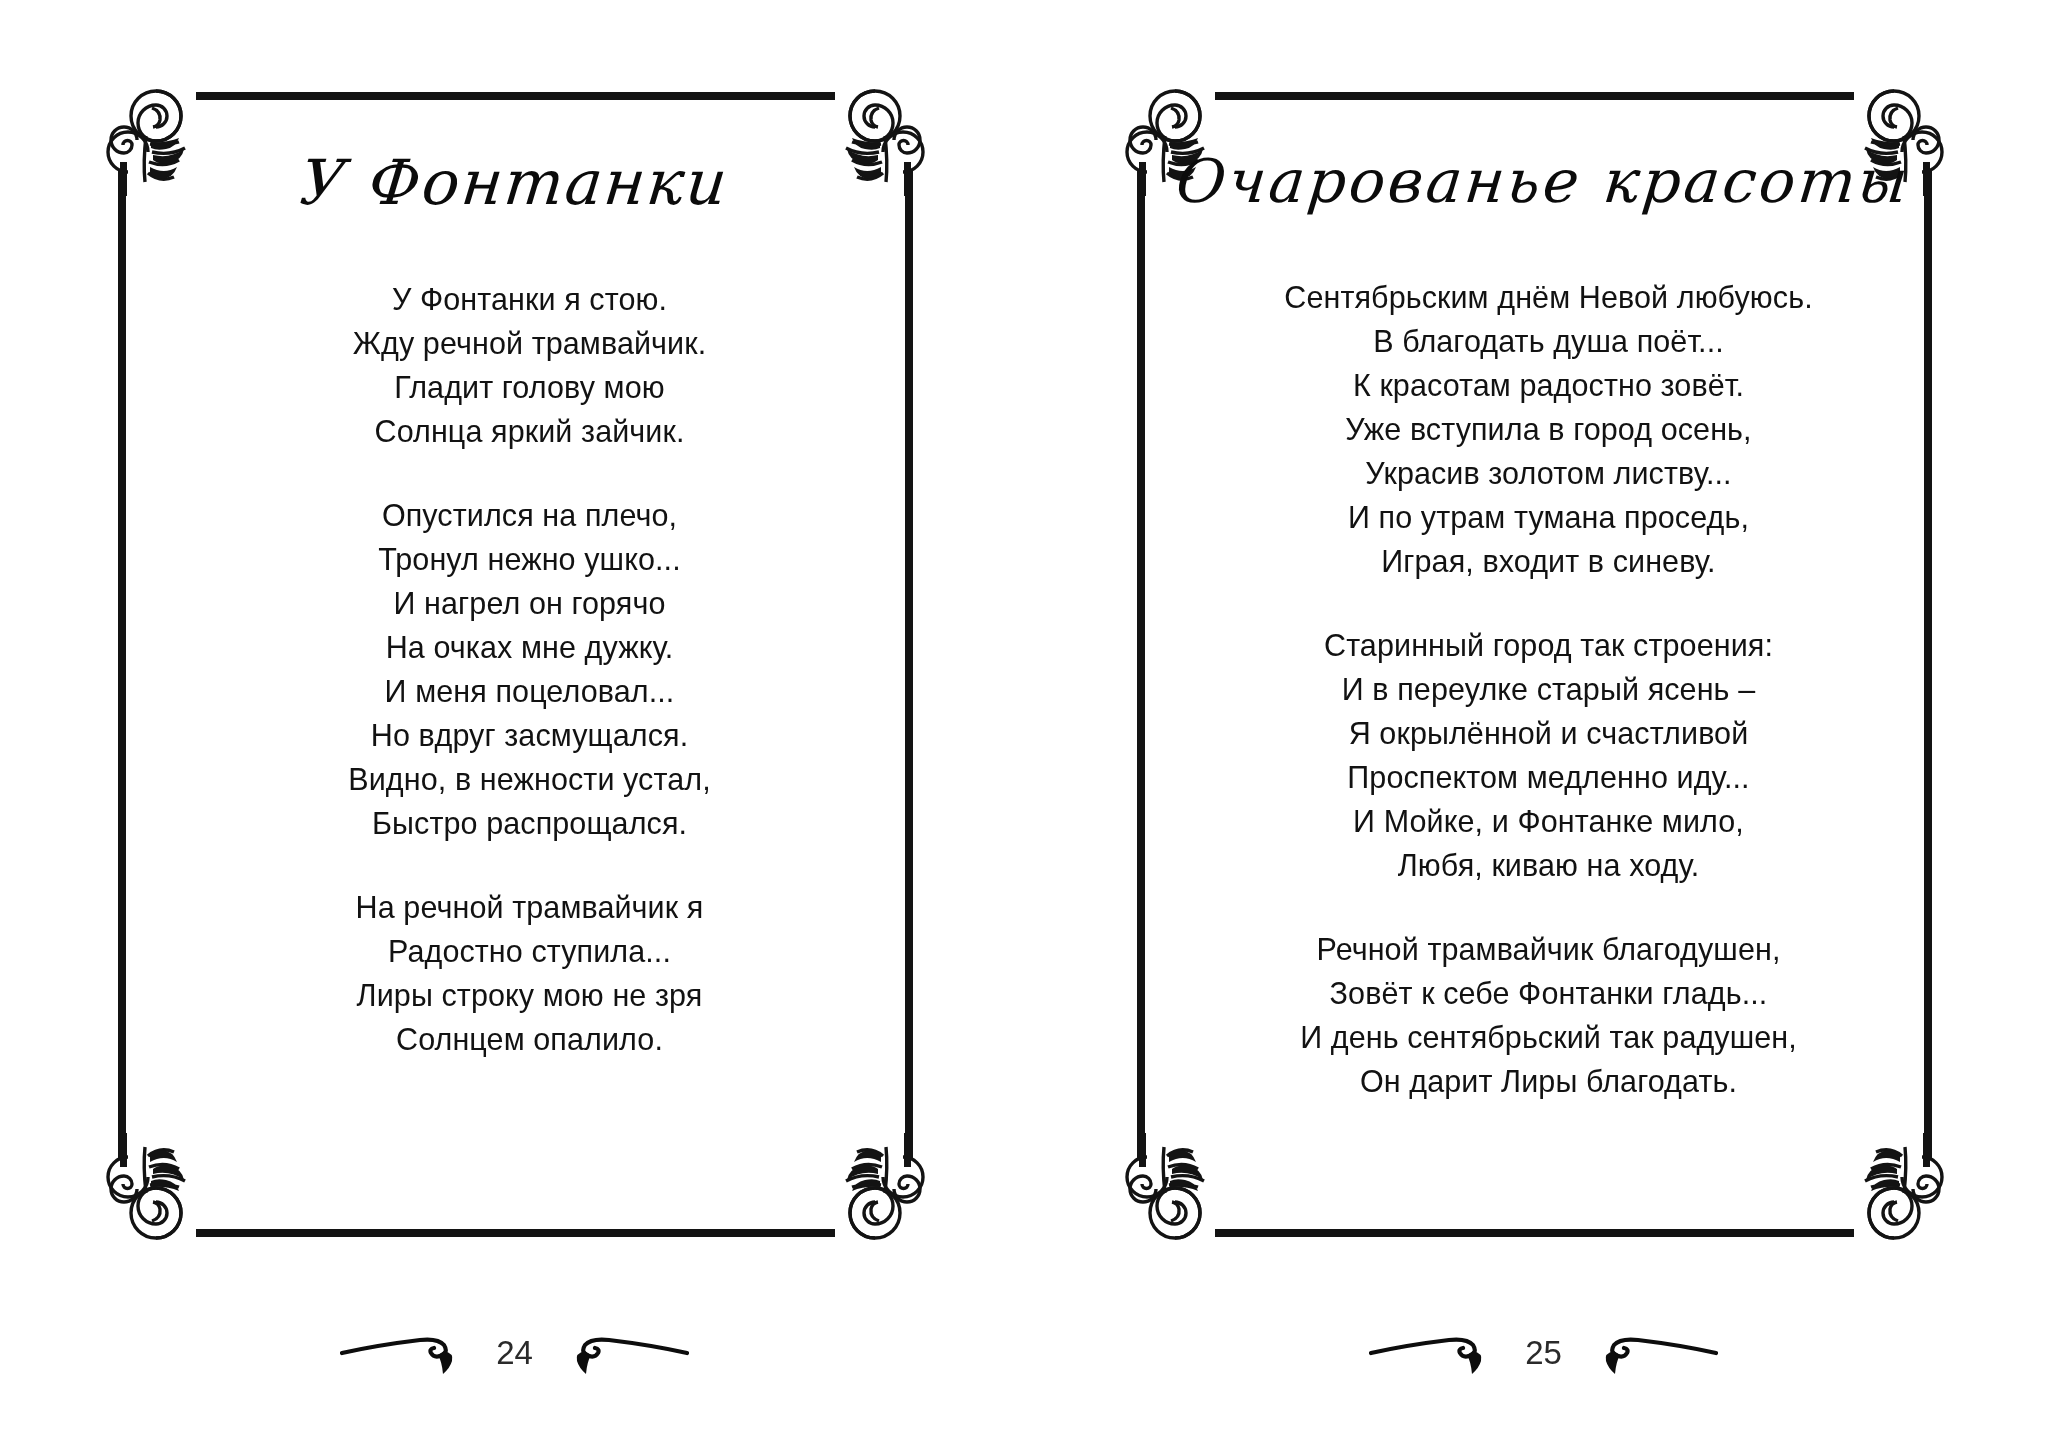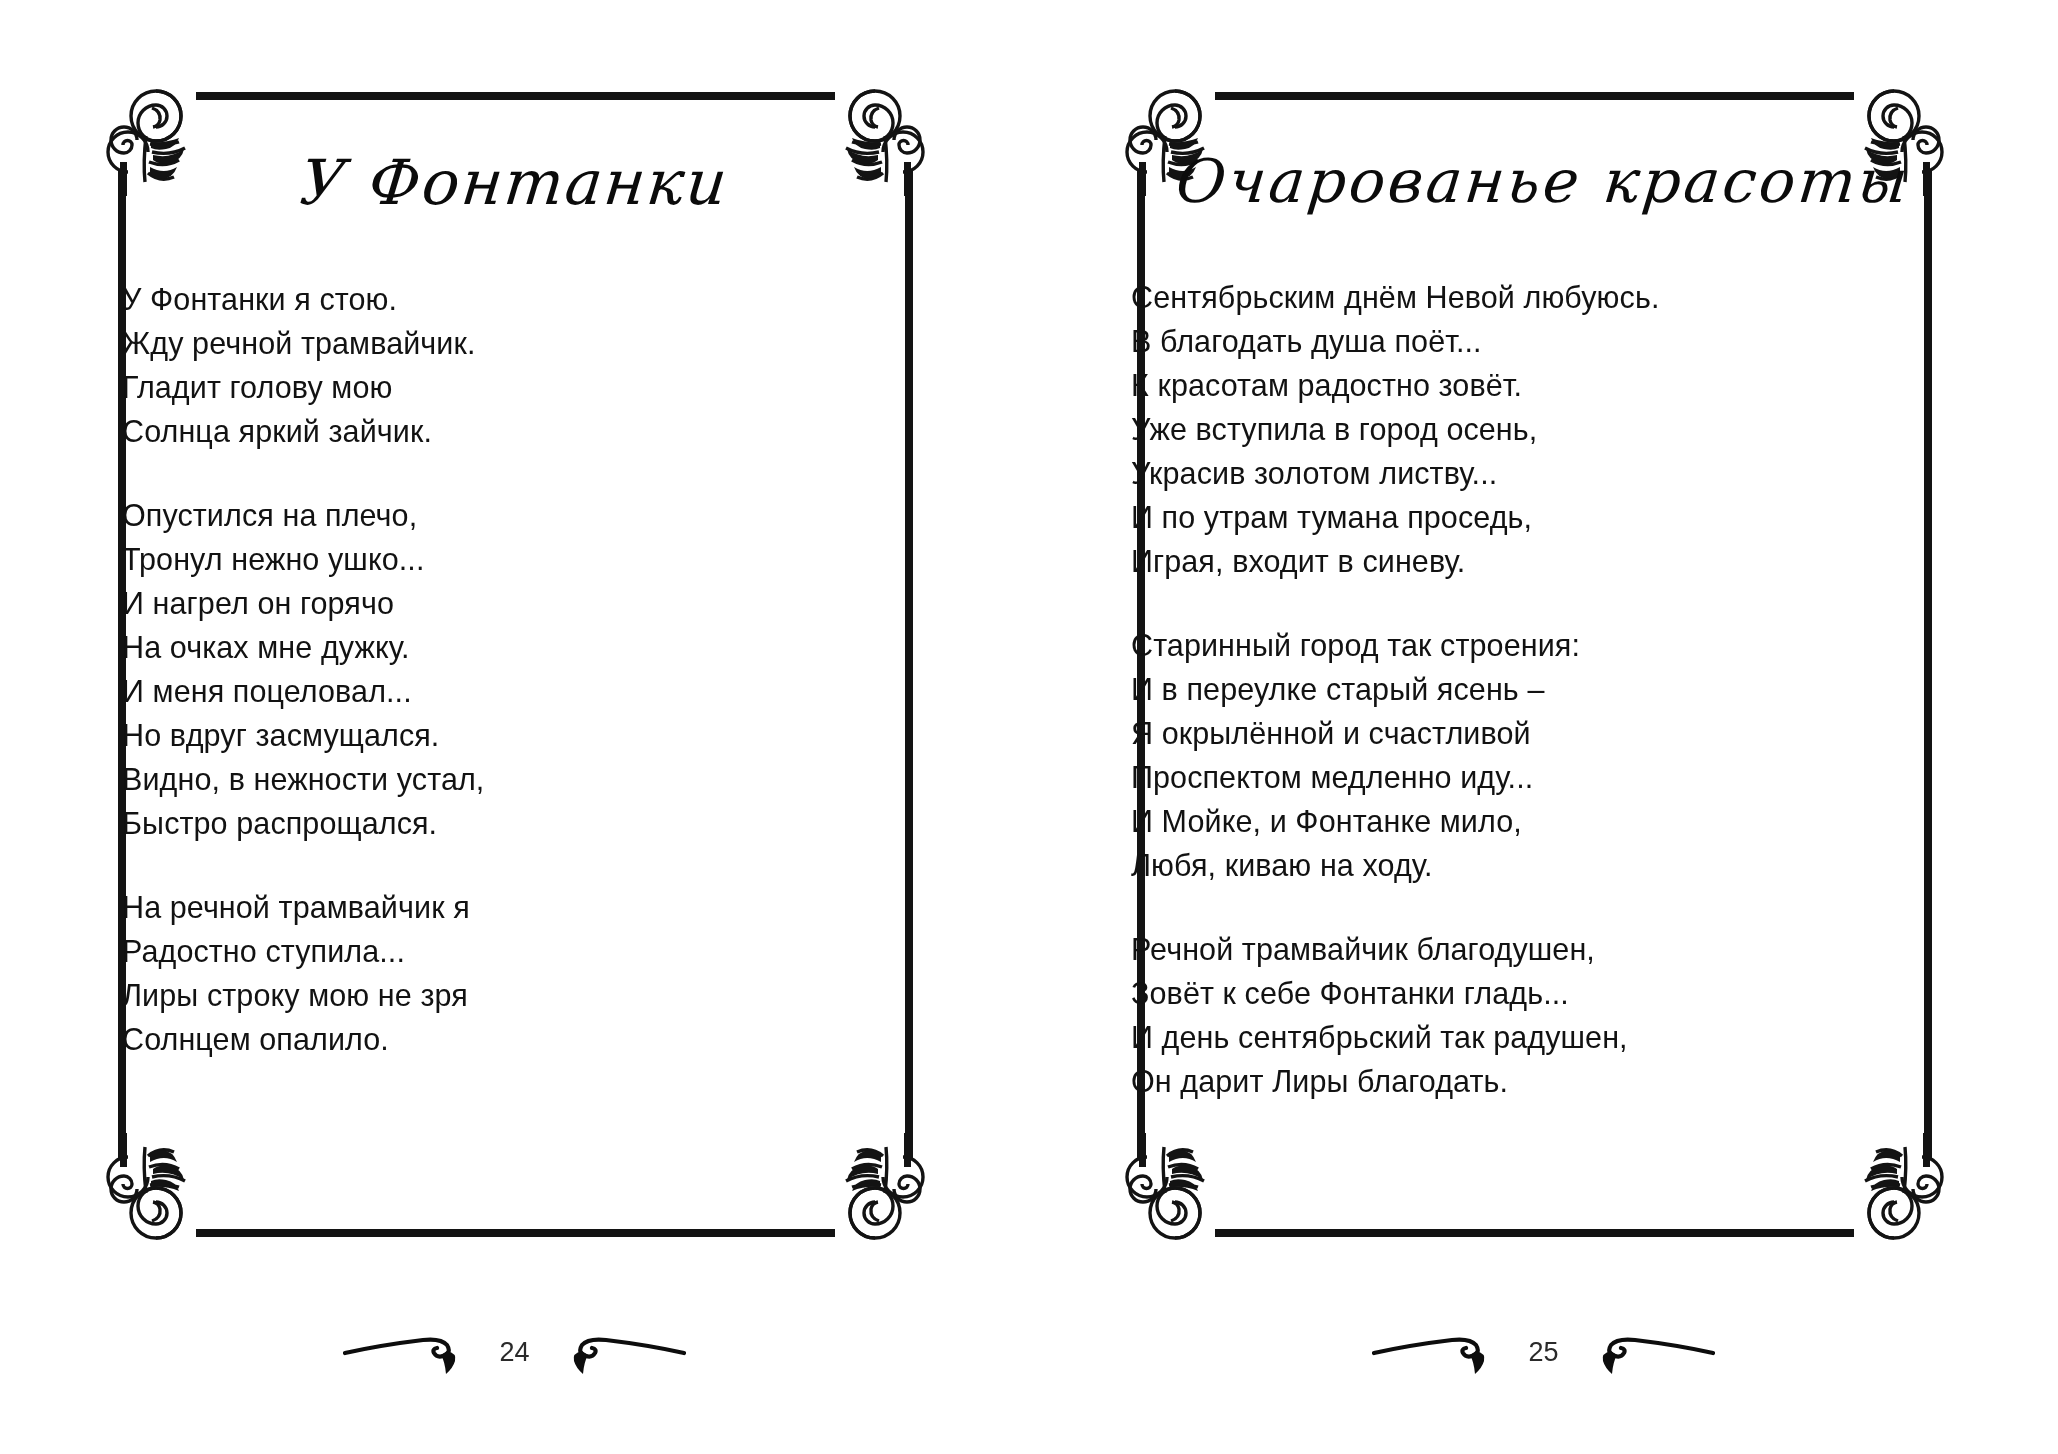--- a/index.html
+++ b/index.html
@@ -91,20 +91,21 @@
 
   .stanzas {
     padding-left: 30px;
   }
   .page.right .stanzas {
     padding-left: 10px;
   }
 
   .stanza {
     margin: 0 0 40px 0;
+    text-align: center;
   }
   .stanza:last-child { margin-bottom: 0; }
 
   .line {
     font-size: 30.5px;
     line-height: 44px;
     white-space: pre;
     color: #121212;
     letter-spacing: 0.1px;
   }
@@ -116,21 +117,21 @@
     right: 0;
     bottom: 78px;
     display: flex;
     align-items: center;
     justify-content: center;
     gap: 0px;
   }
   .folio .flourish { display: block; }
   .folio-num {
     font-family: "Liberation Sans", sans-serif;
-    font-size: 27px;
+    font-size: 33px;
     color: #2a2a2a;
     padding: 0 6px;
     line-height: 1;
     position: relative;
     top: 1px;
   }
 </style>
 </head>
 <body>
 

